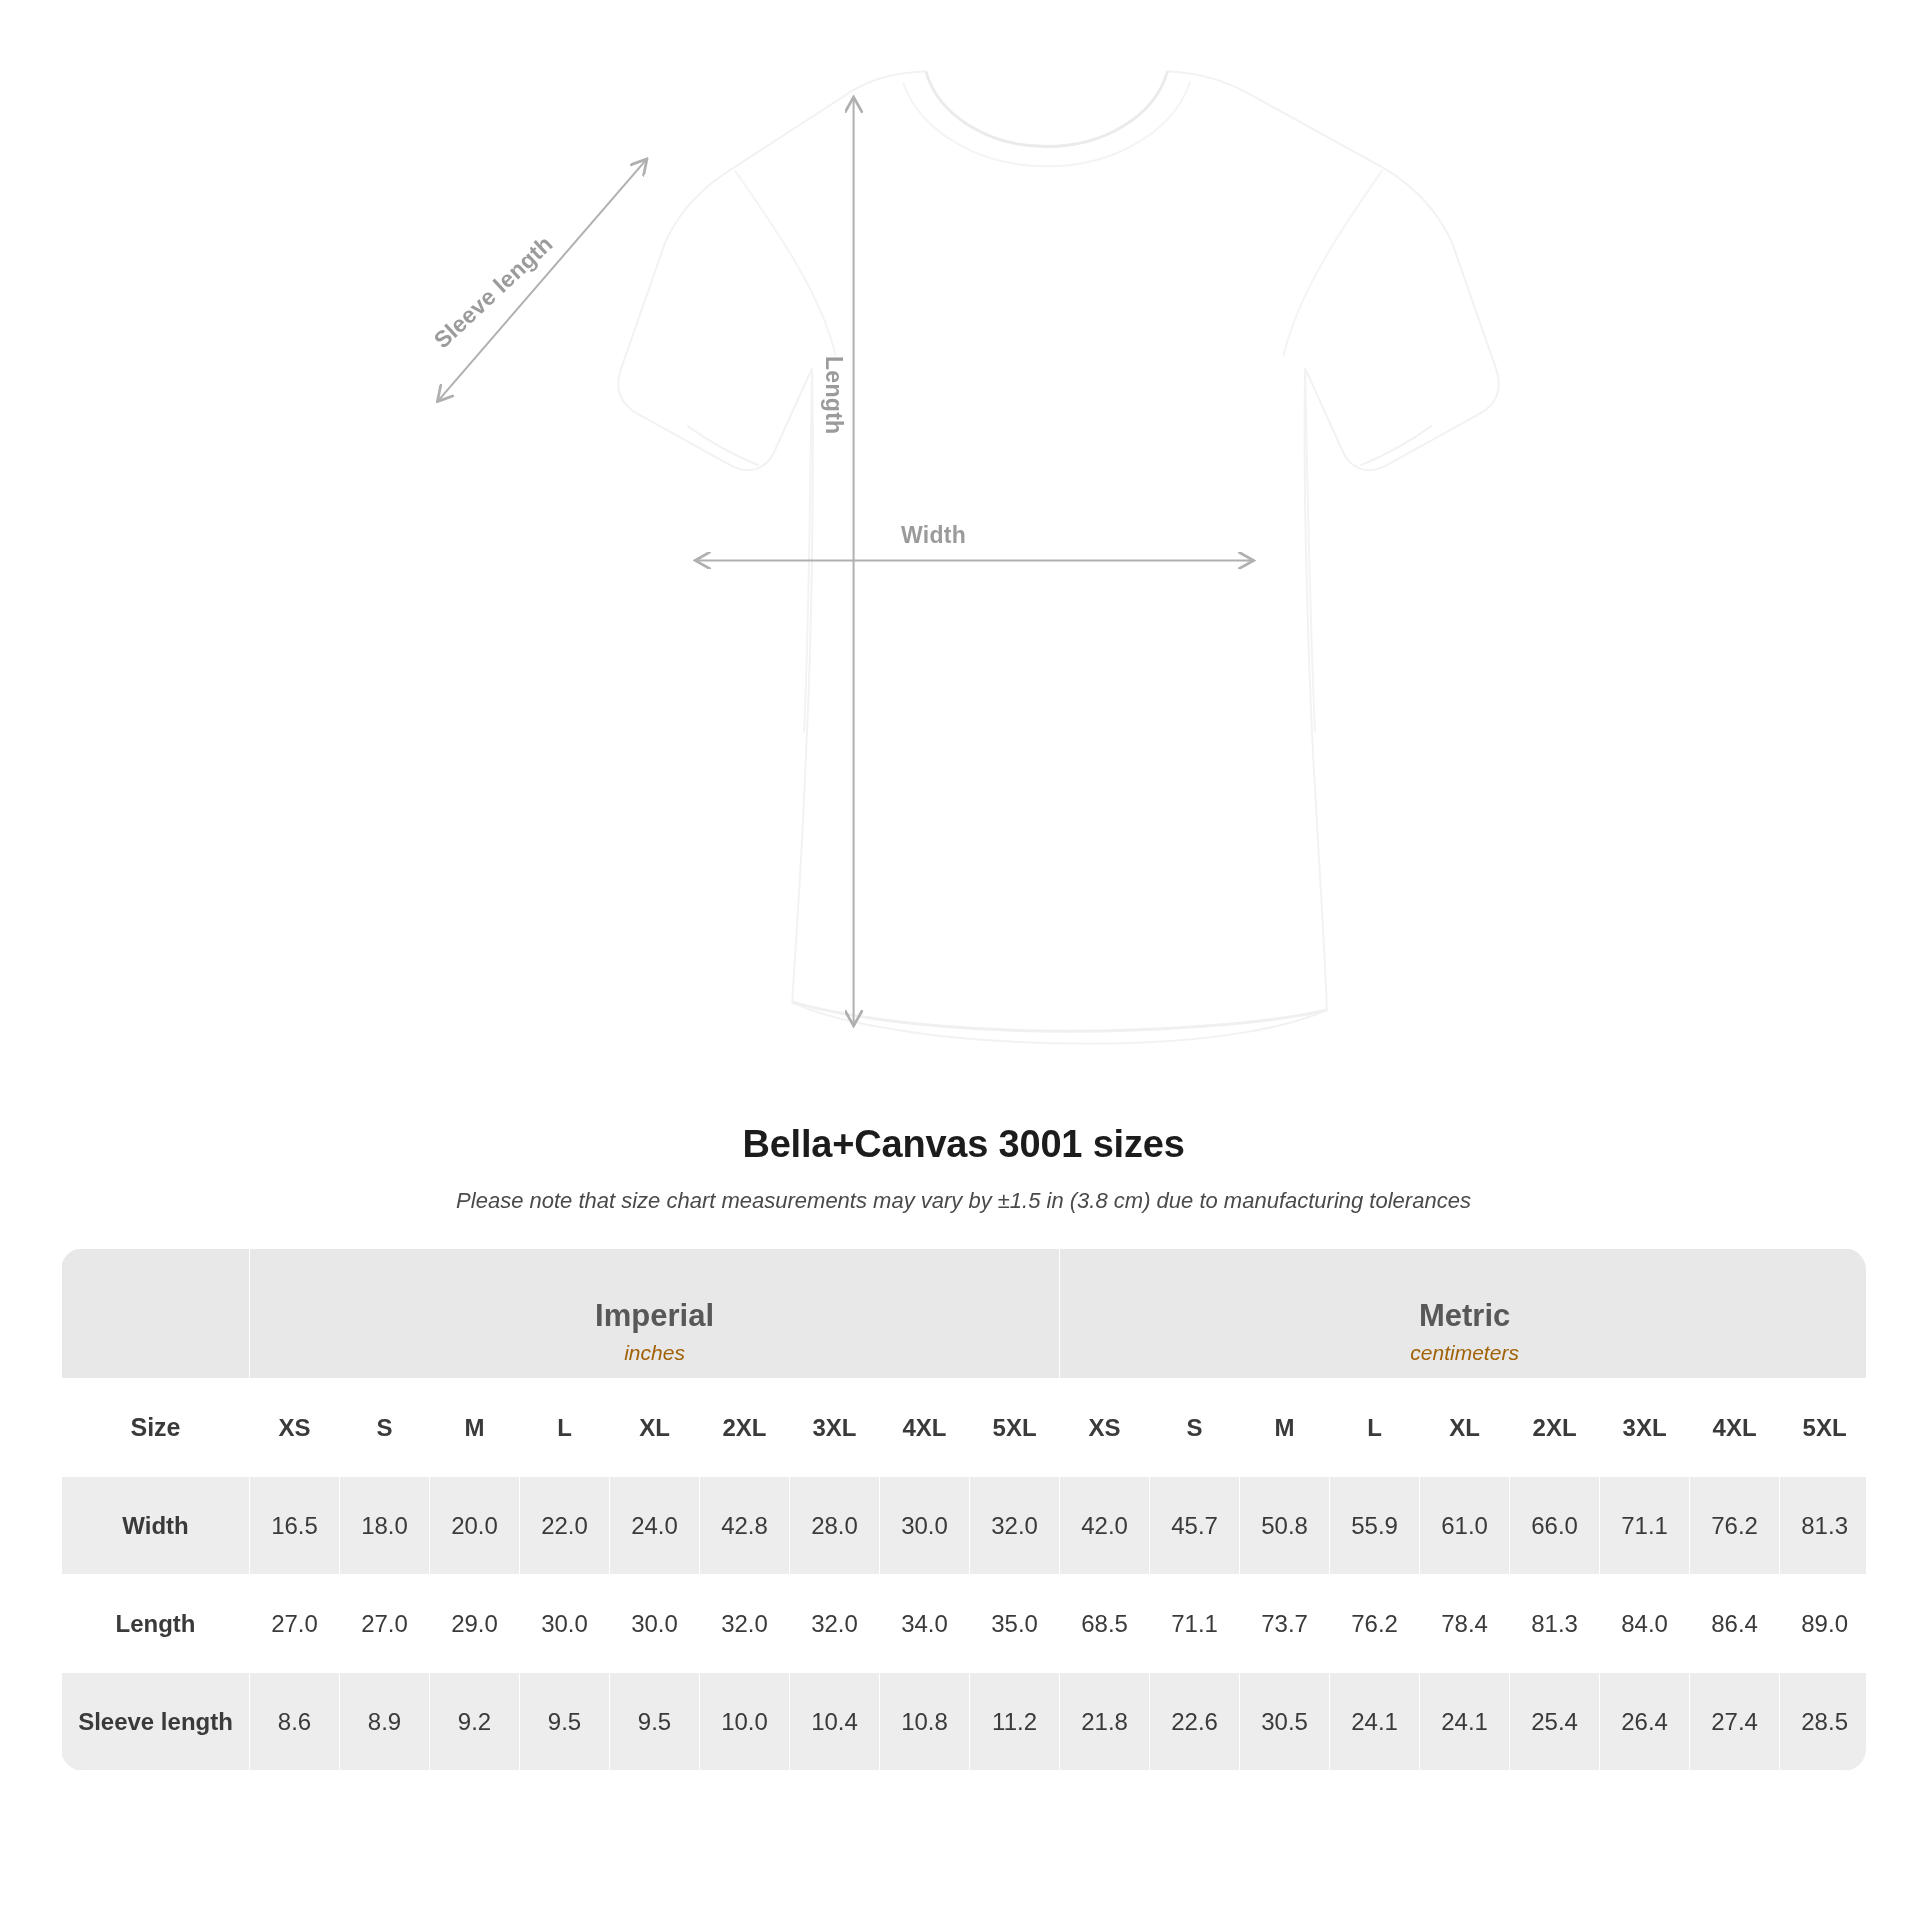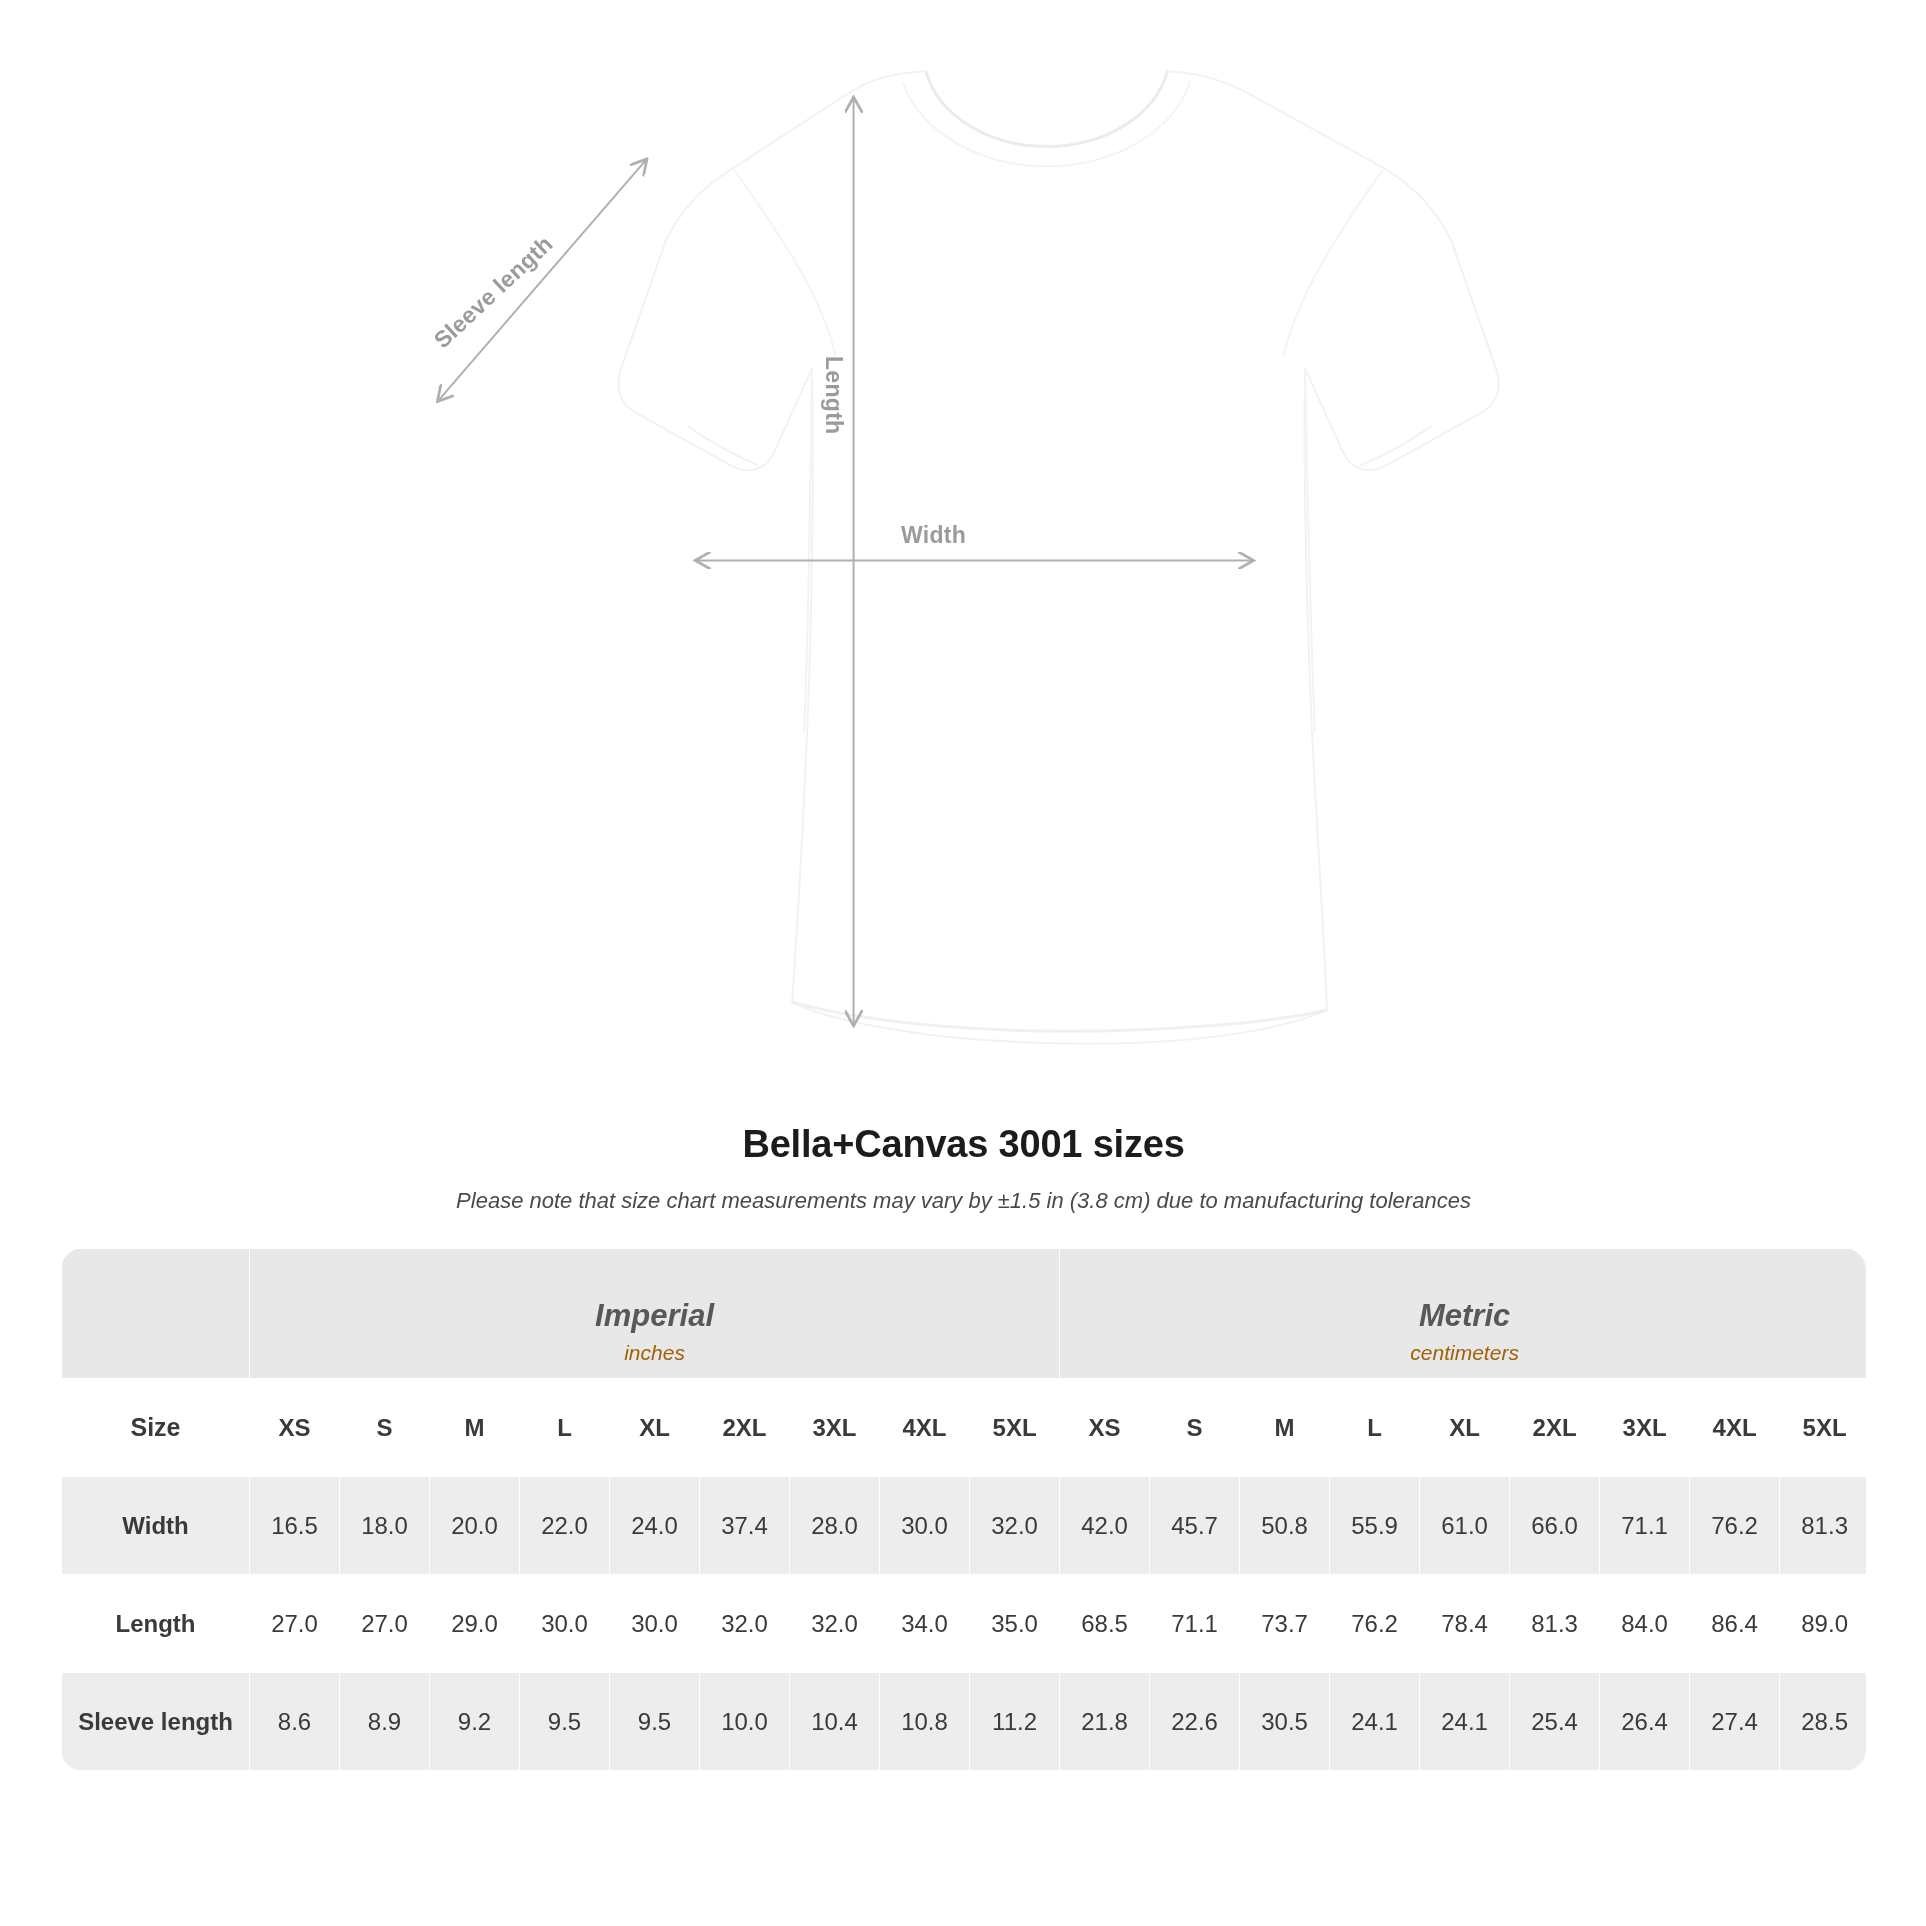--- a/index.html
+++ b/index.html
@@ -90,21 +90,20 @@
     font-size: 24px;
     color: #3a3a3a;
   }
   .unit-head td {
     background: #e8e8e8;
     height: 127px;
     border: none;
   }
   .unit-title {
     font-size: 31px;
-    font-style: italic;
     font-weight: bold;
     color: #585858;
     line-height: 1.25;
     margin-top: 40px;
   }
   .unit-sub {
     font-size: 21px;
     font-style: italic;
     color: #a16207;
     line-height: 1.6;
@@ -268,21 +267,21 @@
         <td>5XL</td>
       </tr>
 
       <tr class="data-row shaded">
         <td class="rowlabel">Width</td>
         <td>16.5</td>
         <td>18.0</td>
         <td>20.0</td>
         <td>22.0</td>
         <td>24.0</td>
-        <td>37.4</td>
+        <td>42.8</td>
         <td>28.0</td>
         <td>30.0</td>
         <td>32.0</td>
         <td>42.0</td>
         <td>45.7</td>
         <td>50.8</td>
         <td>55.9</td>
         <td>61.0</td>
         <td>66.0</td>
         <td>71.1</td>

